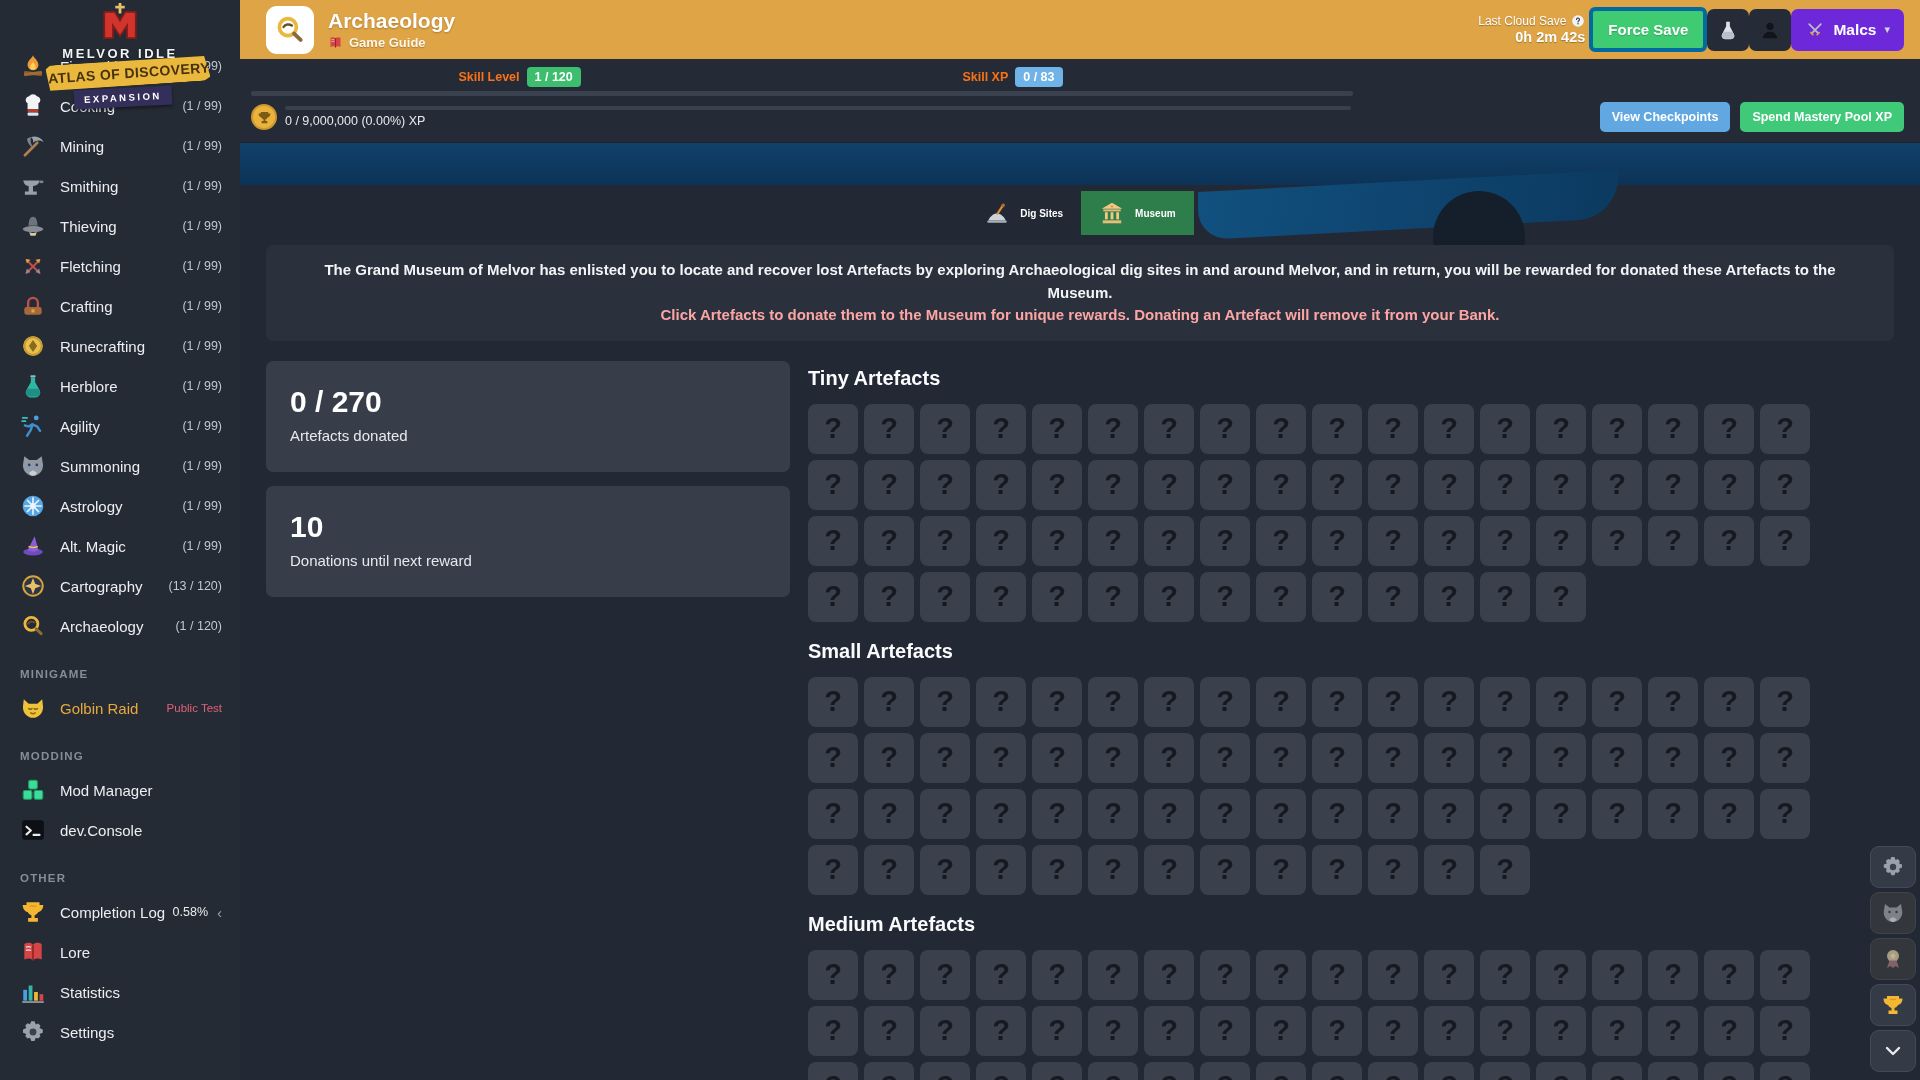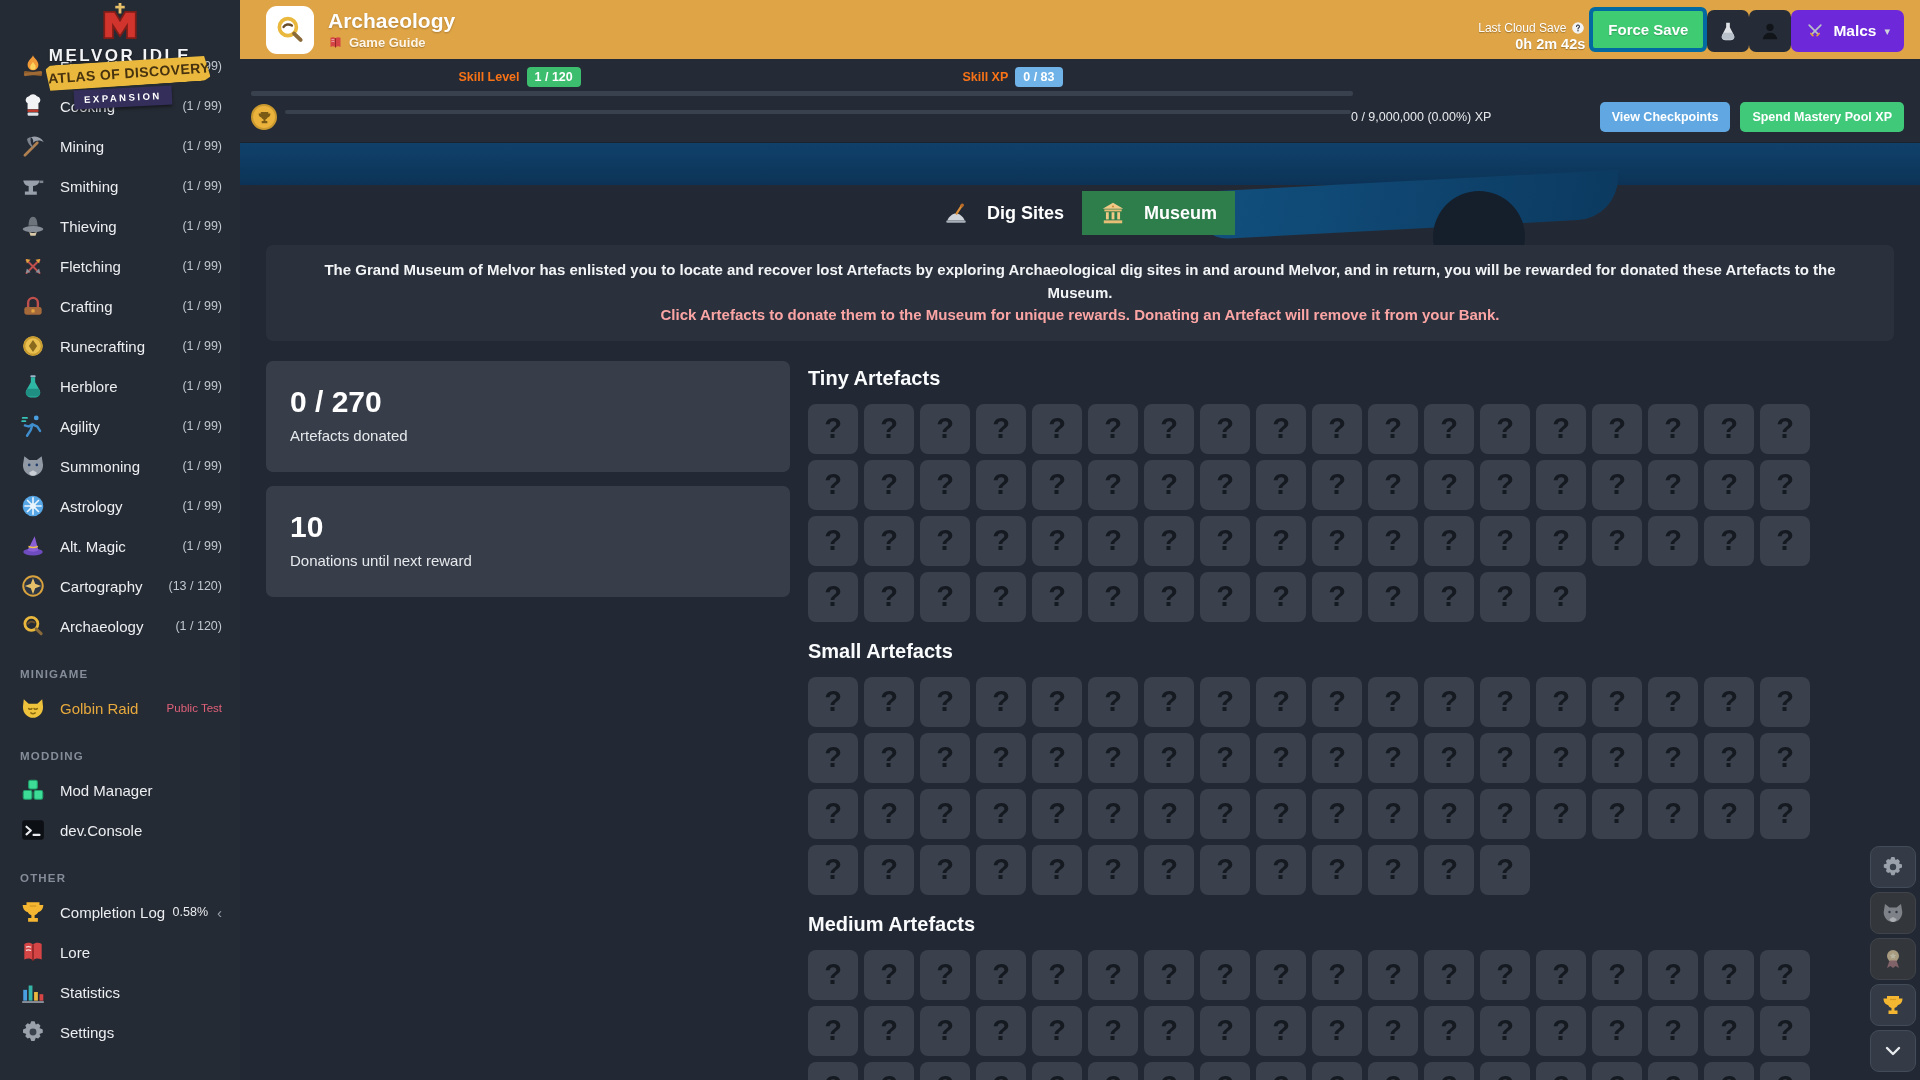--- a/index.html
+++ b/index.html
@@ -8,21 +8,21 @@
     font-family:"Liberation Sans","DejaVu Sans",sans-serif;
     background:#222935; color:#ECEEF1; display:flex; position:relative;
   }
   [data-icon]{ display:inline-block; }
   [data-icon] svg{ width:100%; height:100%; display:block; }
 
   
   .sidebar{ width:240px; min-width:240px; background:#252B34; position:relative; overflow:hidden; }
   .logo{ position:absolute; top:0; left:0; width:100%; height:112px; z-index:6; pointer-events:none; }
   .m-ico{ position:absolute; left:50%; transform:translateX(-50%); top:2px; width:42px; height:44px; }
-  .logo-title{ position:absolute; top:46px; width:100%; text-align:center; font-size:17px; font-weight:800; letter-spacing:2.5px; color:#F3F4F6; text-shadow:0 1px 2px rgba(0,0,0,.5); }
+  .logo-title{ position:absolute; top:46px; width:100%; text-align:center; font-size:13px; font-weight:800; letter-spacing:2.5px; color:#F3F4F6; text-shadow:0 1px 2px rgba(0,0,0,.5); }
   .ribbon{ position:absolute; left:46px; right:30px; top:60px; background:#E9B83C; color:#47320F;
     font-size:14px; font-weight:800; text-align:center; padding:5px 2px; letter-spacing:.4px;
     transform:rotate(-4deg); clip-path:polygon(0 14%,3% 0,97% 5%,100% 86%,96% 100%,2% 97%);
     box-shadow:0 2px 4px rgba(0,0,0,.45); white-space:nowrap; }
   .exp{ position:absolute; left:74px; top:88px; background:#332E5A; color:#fff; font-size:9.5px; font-weight:800;
     letter-spacing:2.5px; padding:4px 10px; transform:rotate(-3deg); box-shadow:0 2px 3px rgba(0,0,0,.4); }
   .skill-list{ margin-top:46px; }
   .side-item{ height:40px; display:flex; align-items:center; padding:0 18px 0 20px; cursor:pointer; }
   .s-icon{ width:26px; height:26px; margin-right:14px; flex:none; }
   .s-label{ font-size:15px; color:#ECEEF1; white-space:nowrap; }
@@ -35,21 +35,21 @@
 
   
   .main{ flex:1; display:flex; flex-direction:column; position:relative; }
 
   header{ height:59px; background:#DFA445; display:flex; align-items:center; padding:0 16px 0 26px; gap:14px; flex:none; }
   .app-icon{ width:48px; height:48px; background:#fff; border-radius:11px; padding:7px; flex:none; }
   .page-title{ font-size:21px; font-weight:800; color:#fff; text-shadow:0 1px 2px rgba(0,0,0,.25); }
   .subtitle{ display:flex; align-items:center; gap:6px; margin-top:2px; cursor:pointer; }
   .subtitle .book{ width:15px; height:15px; }
   .subtitle span:last-child{ font-size:13px; font-weight:700; color:#FFF6E8; text-shadow:0 1px 1px rgba(0,0,0,.25); }
-  .header-right{ margin-left:auto; display:flex; align-items:flex-end; }
+  .header-right{ margin-left:auto; display:flex; align-items:center; }
   .cloud{ text-align:right; margin-right:4px; color:#fff; text-shadow:0 1px 1px rgba(0,0,0,.3); }
   .cloud-l1{ font-size:12px; display:flex; align-items:center; gap:5px; justify-content:flex-end; }
   .help{ width:14px; height:14px; cursor:pointer; }
   .cloud-l2{ font-size:14.5px; font-weight:800; margin-top:1px; }
   .btn-save{ background:#3ECB72; border:4px solid #0369a1; border-radius:6px; color:#fff; font-family:inherit;
     font-size:15px; font-weight:800; padding:10px 15px; cursor:pointer; text-shadow:0 1px 1px rgba(0,0,0,.2); }
   .icon-btn{ width:42px; height:42px; background:#262C37; border-radius:7px; display:flex; align-items:center; justify-content:center; cursor:pointer; }
   .icon-btn [data-icon]{ width:22px; height:22px; }
   .account-btn{ height:42px; background:#6d28d9; border-radius:7px; display:flex; align-items:center; gap:8px; padding:0 14px; cursor:pointer; }
   .account-btn [data-icon]{ width:20px; height:20px; }
@@ -62,35 +62,35 @@
   .lbl{ position:absolute; top:2px; display:flex; align-items:center; gap:7px; }
   .lbl-skill{ left:13%; } .lbl-xp{ left:43%; }
   .lbl .t{ font-size:12.5px; font-weight:700; color:#f97316; }
   .badge{ border-radius:4px; padding:3px 8px; font-size:12.5px; font-weight:800; color:#fff; }
   .badge-green{ background:#3DBE6E; } .badge-blue{ background:#6FB3E8; }
   .xp-track{ height:5px; background:#39414E; width:1102px; margin:2px 0 0 11px; border-radius:2px; }
   .mastery-row{ margin-top:6px; display:flex; align-items:center; padding:0 16px 0 11px; }
   .pool-ico{ width:26px; height:26px; border-radius:50%; background:#EBB33C; border:2px solid #C9982E;
     display:flex; align-items:center; justify-content:center; flex:none; }
   .pool-ico [data-icon]{ width:15px; height:15px; }
-  .pool-mid{ display:flex; margin-left:8px; }
+  .pool-mid{ display:flex; flex-direction:column; margin-left:8px; }
   .m-track{ width:1066px; height:4px; background:#39414E; border-radius:2px; margin-bottom:4px; }
   .m-text{ font-size:12.5px; color:#E8EAED; }
   .band-btns{ margin-left:auto; display:flex; gap:10px; }
   .btn-sm{ border:none; border-radius:5px; color:#fff; font-family:inherit; font-size:12.5px; font-weight:800; padding:8px 12px; cursor:pointer; }
   .btn-blue{ background:#61A8E2; } .btn-green{ background:#3FC979; }
 
   
   .banner{ height:42px; background:linear-gradient(180deg,#10416B,#0C3356); position:relative; flex:none; z-index:0; }
   .wave{ position:absolute; top:38px; left:57%; width:25%; height:48px; z-index:0;
     background:linear-gradient(100deg,#11507F,#0C3A60); border-radius:0 0 40px 30px; transform:skewY(-3deg); }
   .moon{ position:absolute; top:48px; left:71%; width:92px; height:92px; border-radius:50%; background:#151F2C; z-index:0; }
   .tab-row{ height:56px; display:flex; align-items:center; justify-content:center; position:relative; z-index:1; flex:none; }
-  .tab{ display:flex; align-items:center; gap:18px; height:44px; padding:0 18px; cursor:pointer;
-    font-size:18px; font-weight:700; color:#fff; }
+  .tab{ display:flex; align-items:center; gap:10px; height:44px; padding:0 18px; cursor:pointer;
+    font-size:10px; font-weight:700; color:#fff; }
   .tab.active{ background:#2E7E4B; }
   .tab-icon{ width:26px; height:26px; }
 
   
   .content{ flex:1; overflow:hidden; padding:0 26px; position:relative; z-index:1; }
   .desc-card{ background:#2A313D; border-radius:7px; padding:14px 30px; text-align:center; margin:4px 0 20px; }
   .desc-l1{ font-size:15px; font-weight:700; color:#F2F4F6; line-height:1.5; }
   .desc-l2{ font-size:15px; font-weight:700; color:#fca5a5; line-height:1.5; }
   .columns{ display:flex; gap:18px; align-items:flex-start; }
   .left-col{ width:524px; flex:none; display:flex; flex-direction:column; gap:14px; }

